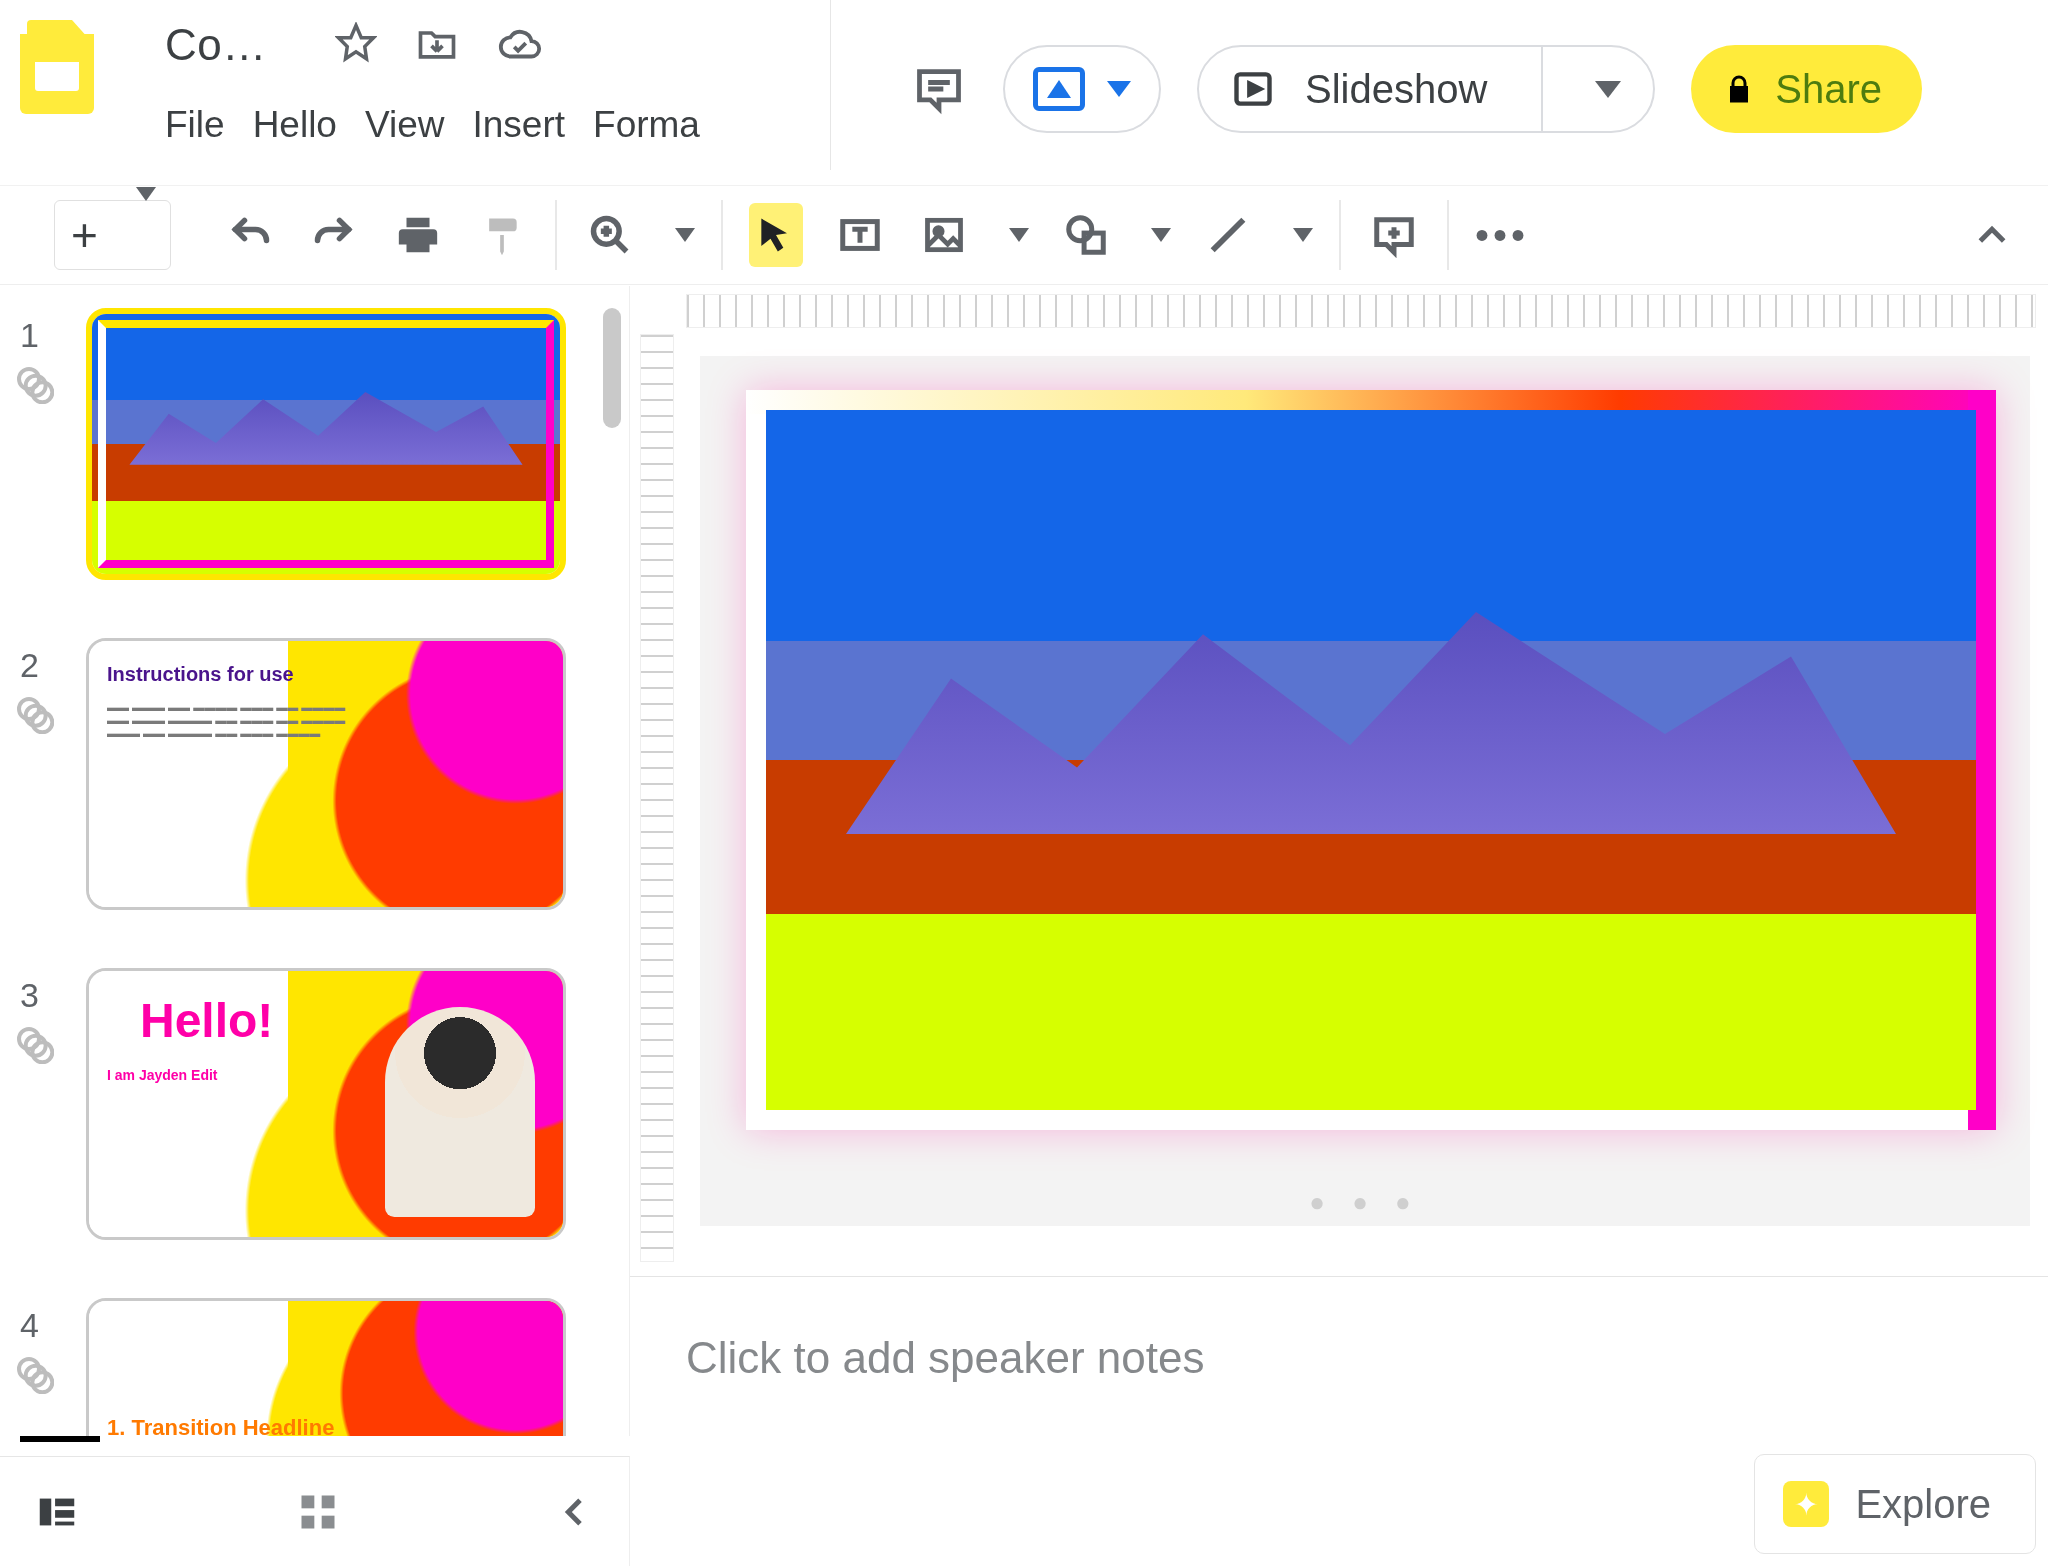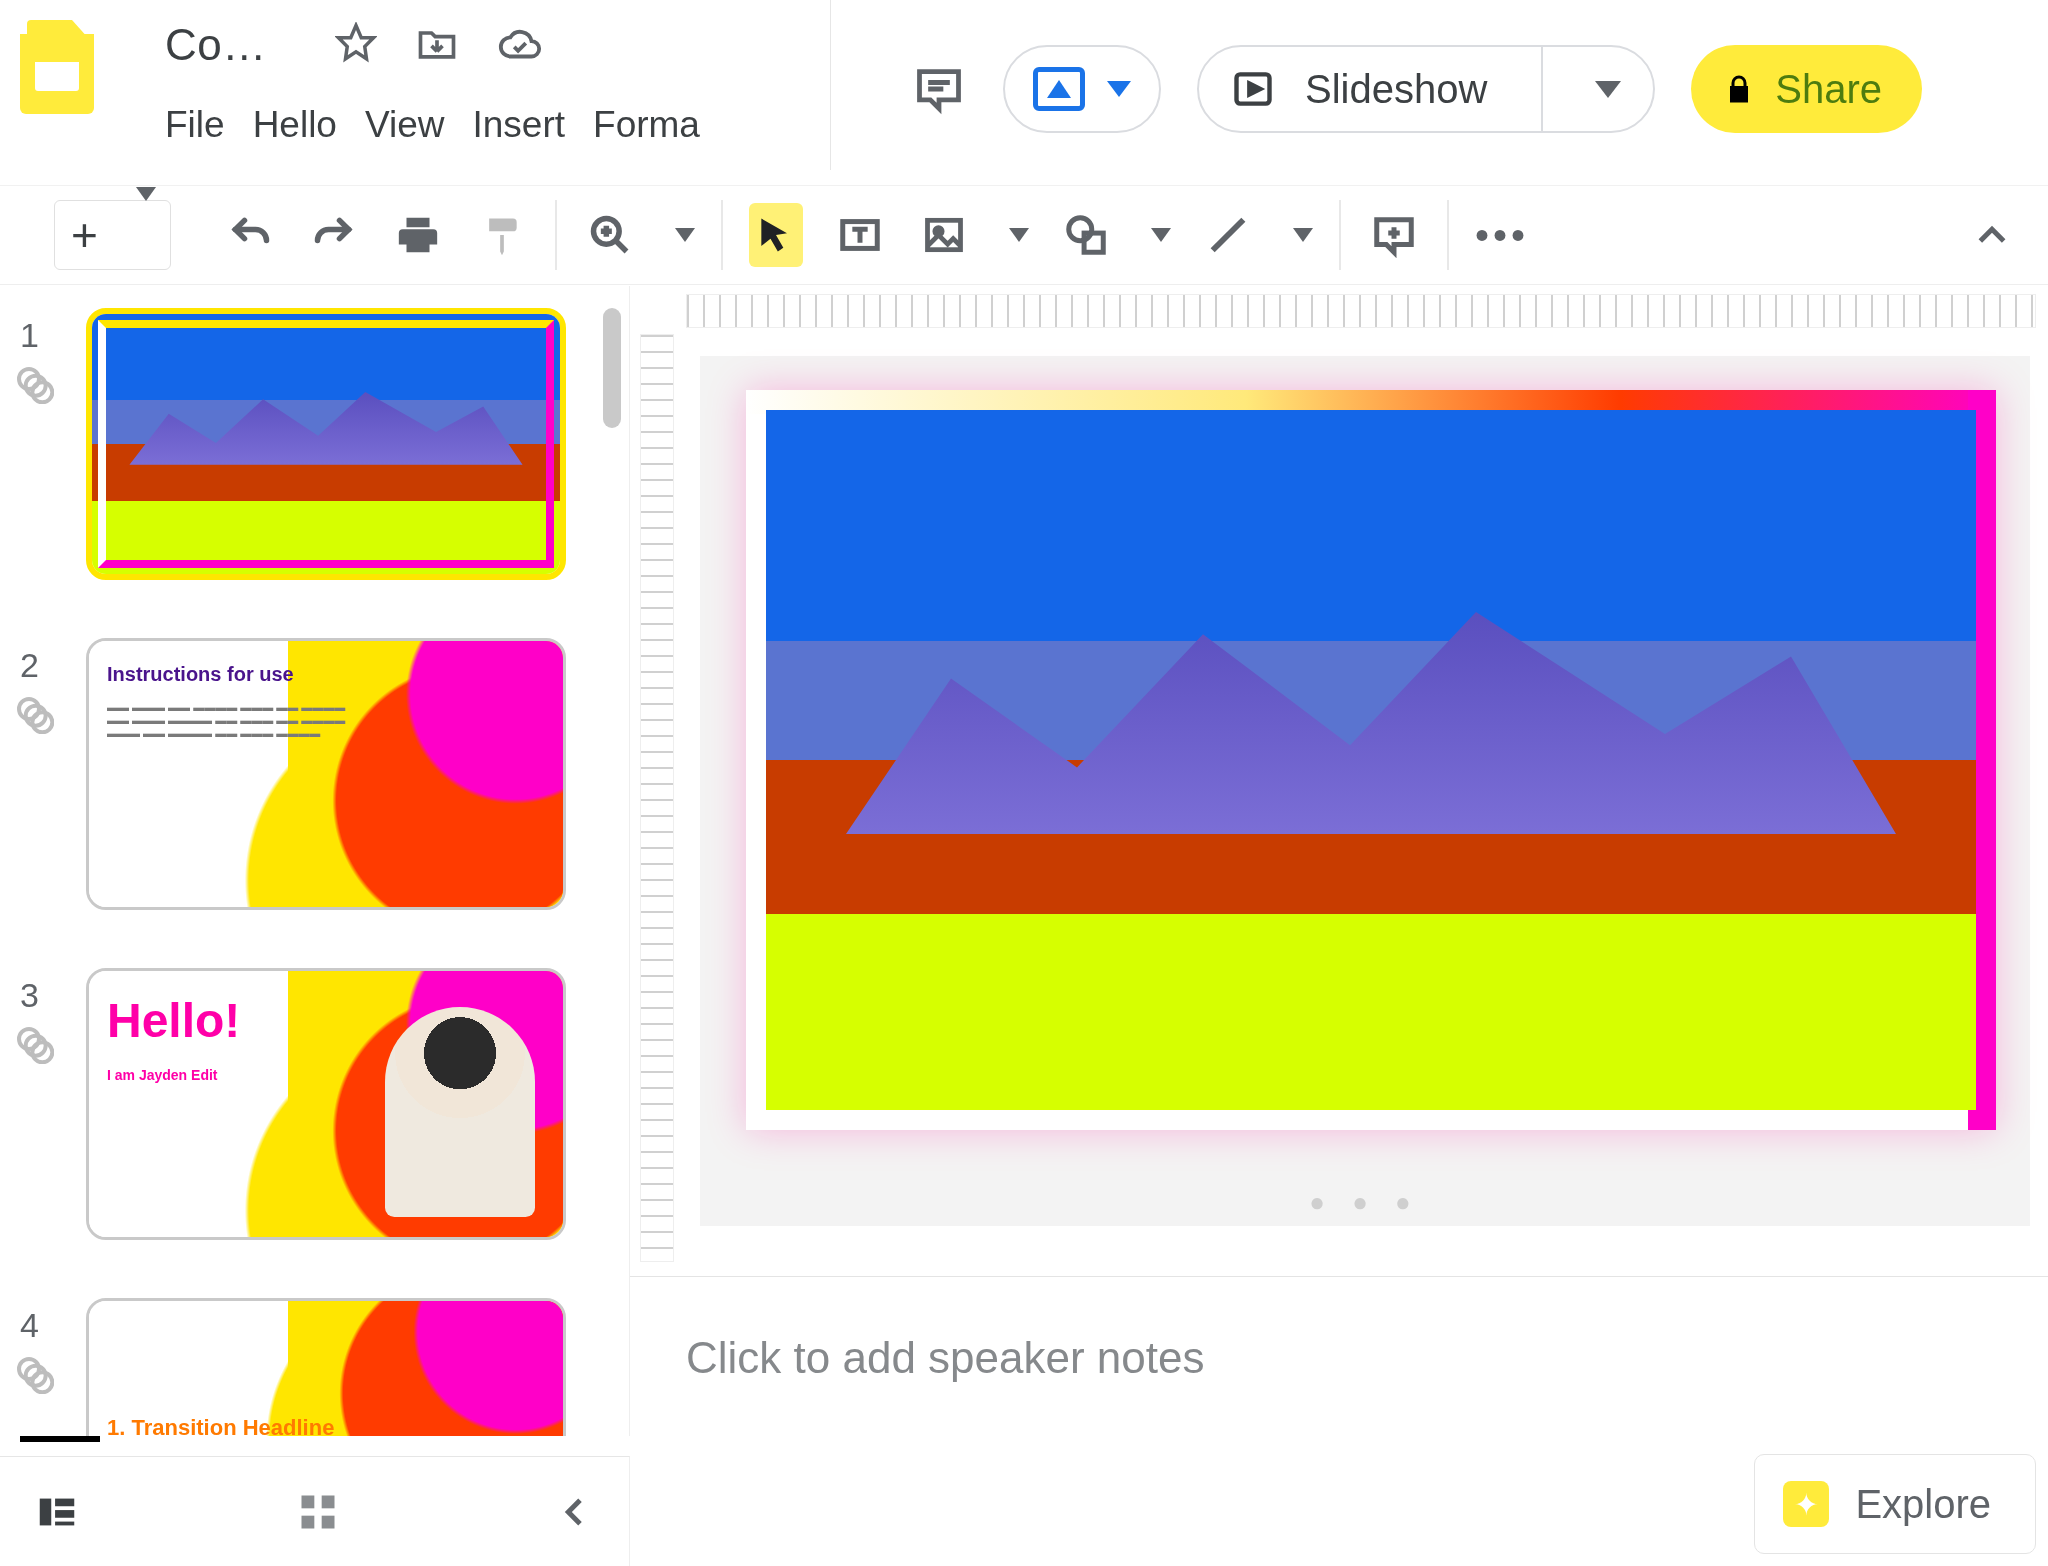--- a/index.html
+++ b/index.html
@@ -58,21 +58,21 @@
       radial-gradient(circle at 90% 20%, #ff00c8 0 22%, transparent 23%),
       radial-gradient(circle at 80% 60%, #ff3b00 0 32%, transparent 33%),
       radial-gradient(circle at 70% 90%, #ffe600 0 42%, transparent 43%),
       linear-gradient(90deg,#fff 0 42%,#ffe600 42% 100%); }
   .mtn-bg{ position:absolute; inset:0; background:
       linear-gradient(180deg,#1466e8 0 33%,#5a74d0 33% 50%,#c83c00 50% 72%,#d6ff00 72% 100%); }
   .mtn-shape{ position:absolute; left:8%; top:30%; width:84%; height:28%; background:linear-gradient(180deg,#5a4fbf,#7b6ed6); clip-path:polygon(0 100%,10% 30%,22% 70%,34% 10%,48% 60%,60% 0%,78% 55%,90% 20%,100% 100%);}
   .mtn-border{ position:absolute; inset:6px; border:8px solid #ff00c8; border-top-color:#ffe600; border-left-color:#fff; }
   .slide-text{ position:absolute; left:18px; top:22px; font-size:20px; color:#4a148c; font-weight:700;}
   .slide-body{ position:absolute; left:18px; top:60px; right:200px; font-size:11px; color:#7a7a7a; line-height:1.2;}
-  .hello{ font-size:48px; color:#ff00a8; font-weight:800;}
+  .hello{ font-size:48px; color:#ff00a8; font-weight:800;margin-left:33px;}
   
   
   .canvas-area{ position:absolute; left:630px; top:286px; width:1418px; height:990px; background:#fff;}
   .hruler{ position:absolute; left:56px; top:8px; right:12px; height:34px; background:repeating-linear-gradient(90deg,#d0d0d0 0 2px,transparent 2px 16px); border:1px solid #eee;}
   .vruler{ position:absolute; left:10px; top:48px; width:34px; bottom:14px; background:repeating-linear-gradient(180deg,#d0d0d0 0 2px,transparent 2px 16px); border:1px solid #eee;}
   .canvas{ position:absolute; left:70px; top:70px; width:1330px; height:870px; background:#f3f3f3; }
   .slide-main{ position:absolute; left:46px; top:34px; width:1250px; height:740px; background:#fff; box-shadow:0 0 36px rgba(255,0,150,.25); }
   .slide-main .mtn-bg{ inset:20px; }
   .slide-main .mtn-shape{ top:30%; height:30%; }
   .slide-main .border-top{ position:absolute; top:0; left:0; right:0; height:24px; background:linear-gradient(90deg,#fff,#ffe97a 40%,#ff3b00 70%,#ff00c8); }

